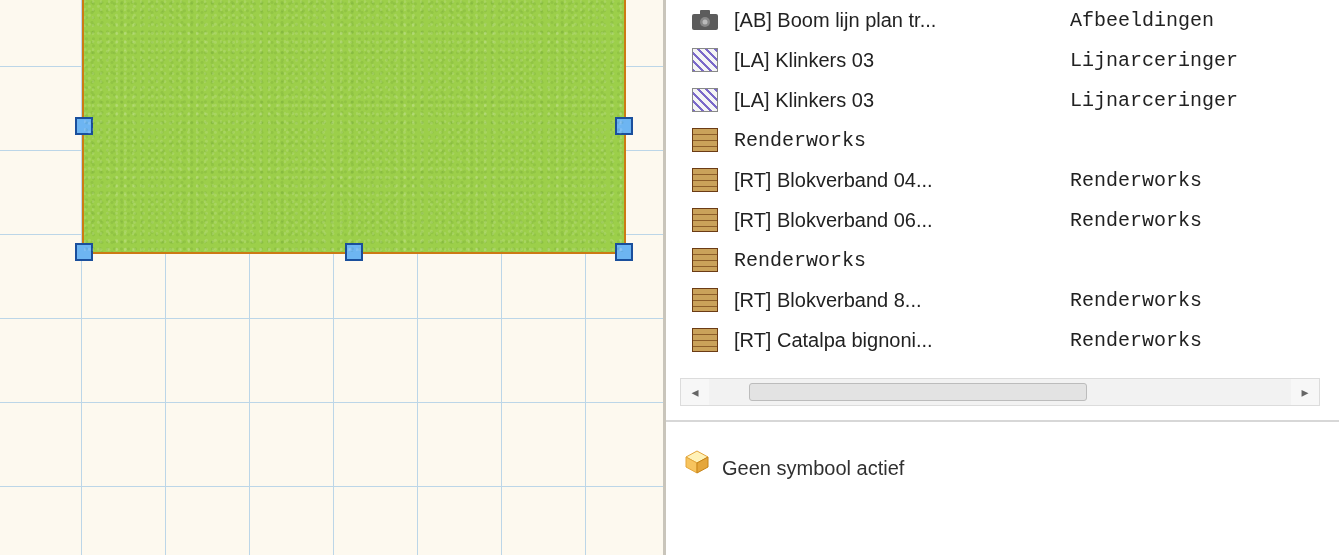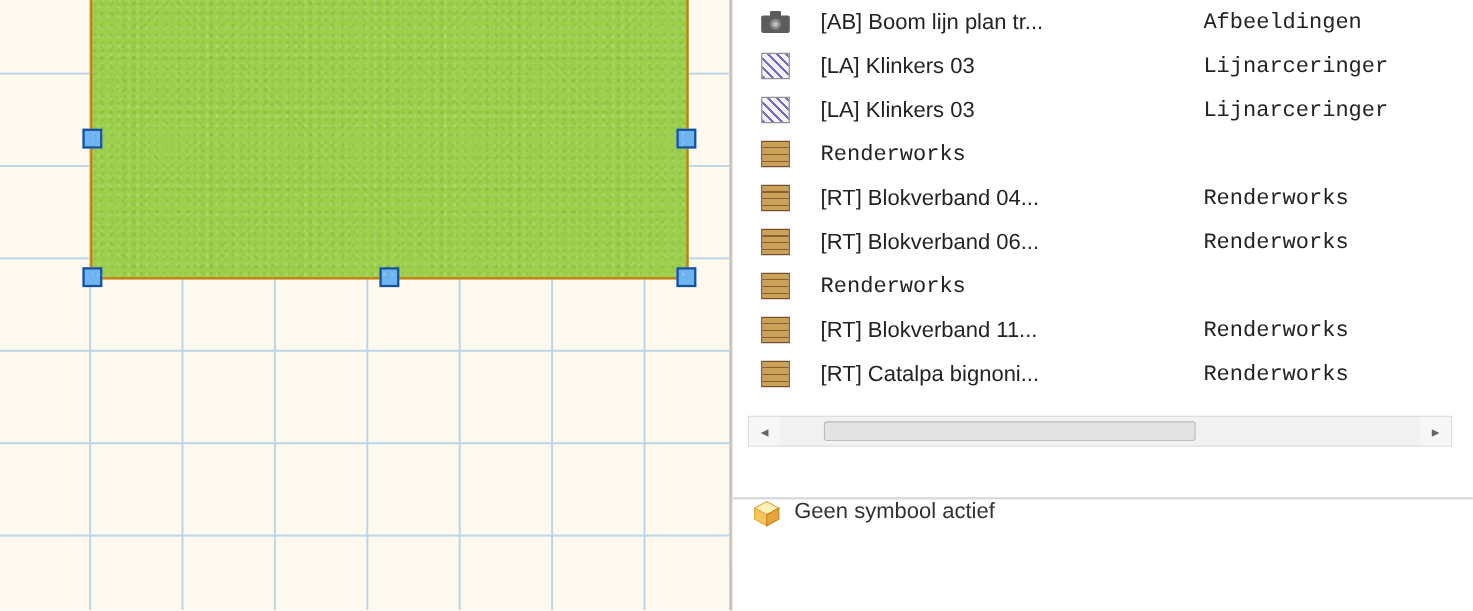--- a/index.html
+++ b/index.html
@@ -61,21 +61,21 @@
     position: absolute;
     left: 14px; top: 0;
     width: 640px; height: 370px;
     overflow: hidden;
   }
   .row {
     display: flex;
     align-items: center;
     height: 40px;
     padding-left: 10px;
-    gap: 26px;
+    gap: 14px;
     cursor: default;
     user-select: none;
   }
   .row .ico { width: 30px; height: 26px; display: inline-flex; align-items: center; justify-content: center; }
   .row .name { width: 322px; white-space: nowrap; overflow: hidden; text-overflow: clip; color: #222; }
   .row .type { flex: 1; white-space: nowrap; overflow: hidden; color: #222; font-family: Liberation Mono, monospace; }
   .ico-hatch {
     width: 26px; height: 24px;
     background: #f4f4f4;
     border: 1px solid #888;
@@ -114,25 +114,24 @@
     border-radius: 3px;
   }
 
   
   .status-area {
     position: absolute;
     left: 0; top: 420px;
     width: 100%; height: 60px;
     border-top: 2px solid #d7d7d7;
     display: flex;
-    align-items: flex-start;
+    align-items: flex-end;
     padding-left: 18px;
     gap: 12px;
     background: #ffffff;
-    margin-top: 32px;
   }
   .status-area .cube-ico svg polygon:first-child { fill: #fff2b8; stroke:#e4a63c; }
   .status-area .cube-ico svg polygon:nth-child(2) { fill:#f7c45e; stroke:#e4a63c; }
   .status-area .cube-ico svg polygon:nth-child(3) { fill:#e4a63c; stroke:#c68418; }
   .status-text { color: #303030; }
 </style>
 </head>
 <body>
 
 <div class="canvas-wrap">
@@ -207,21 +206,21 @@
       <span class="ico">
           <span class="ico-texture"></span>
         </span>
       <span class="type">Renderworks </span>
     </div>
 
     <div class="row">
       <span class="ico">
           <span class="ico-texture"></span>
         </span>
-      <span class="name">[RT] Blokverband 11...</span>
+      <span class="name">[RT] Blokverband 8...</span>
       <span class="type">Renderworks </span>
     </div>
 
     <div class="row">
       <span class="ico">
           <span class="ico-texture"></span>
         </span>
       <span class="name">[RT] Catalpa bignoni...</span>
       <span class="type">Renderworks </span>
     </div>

